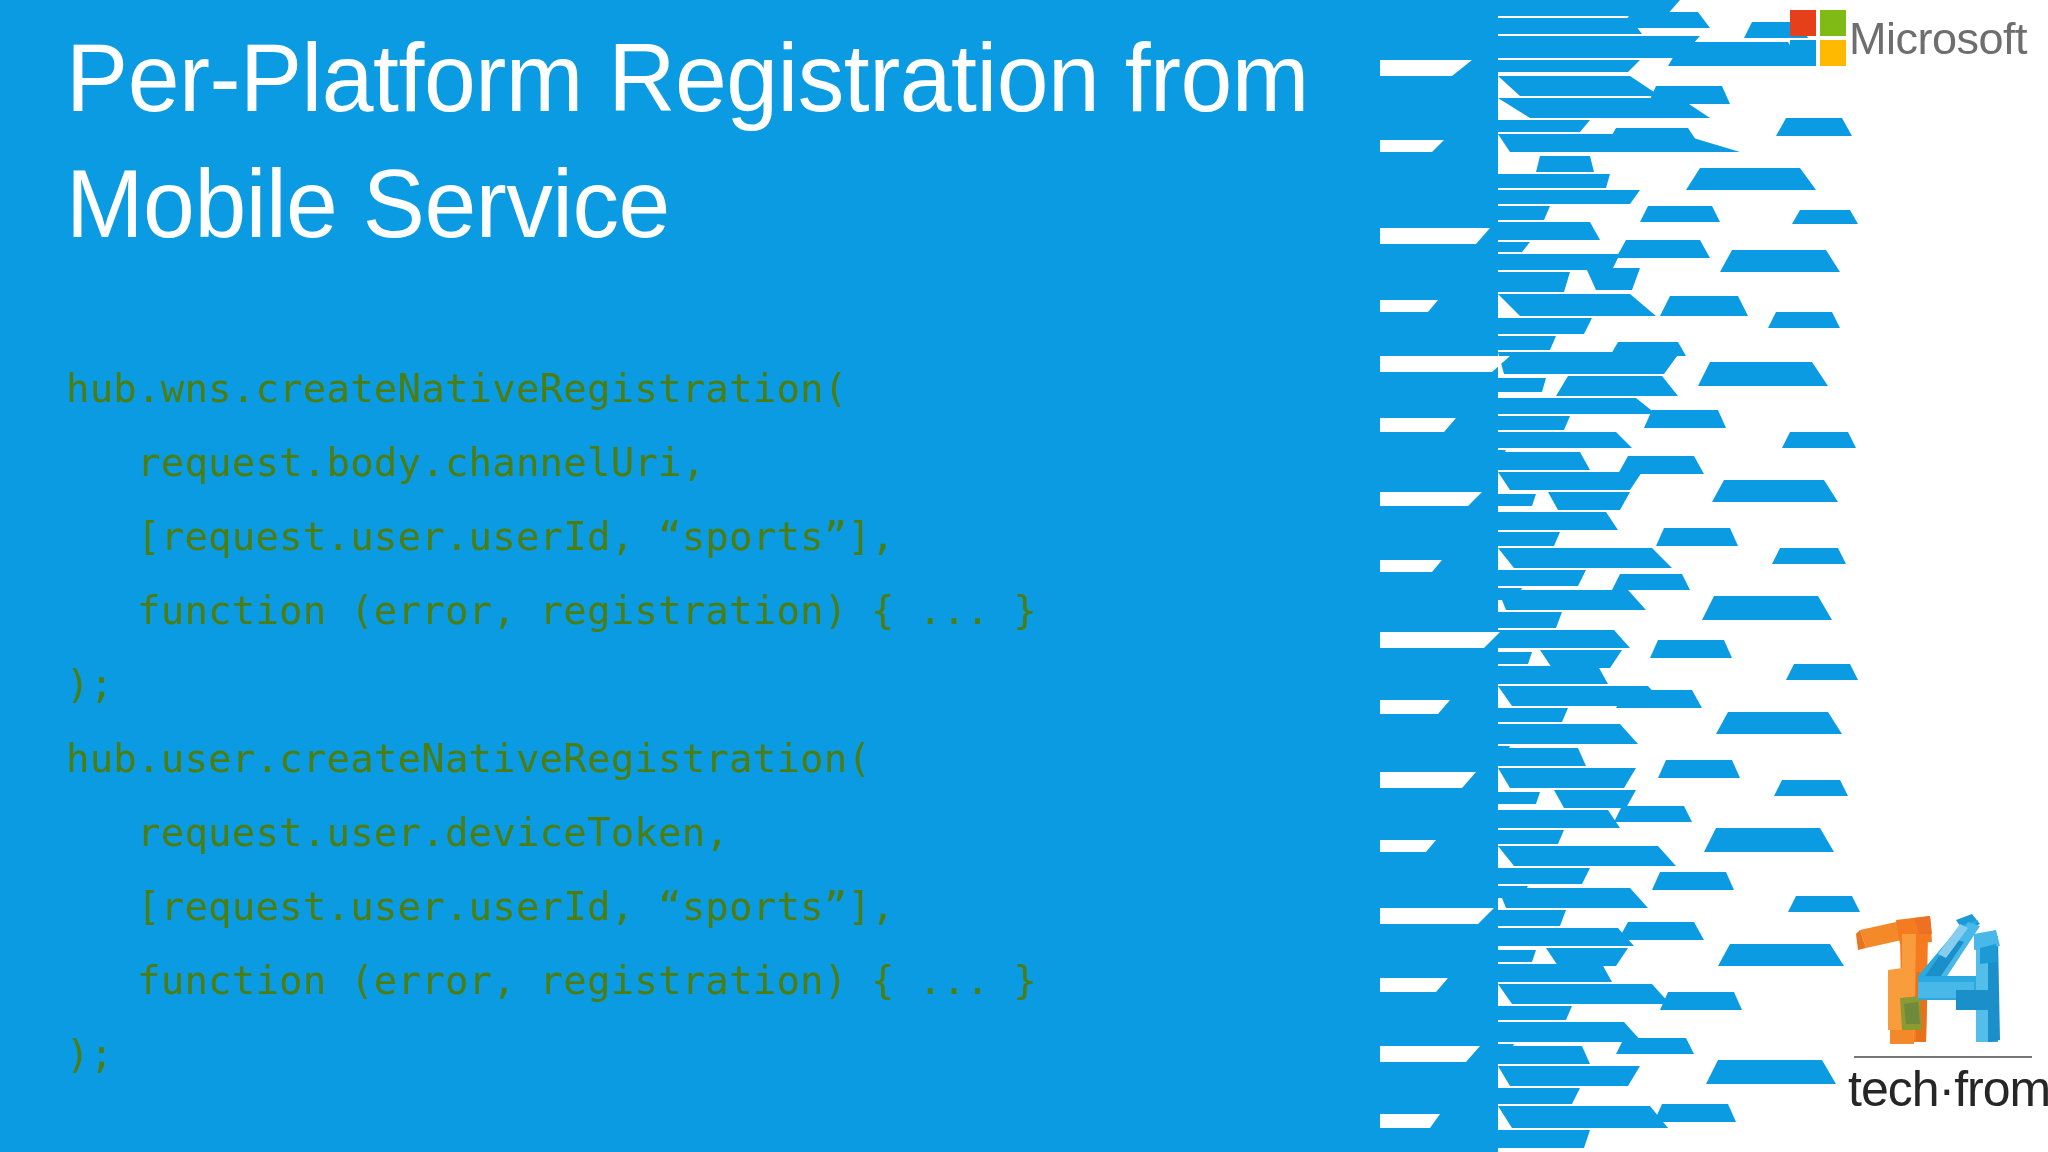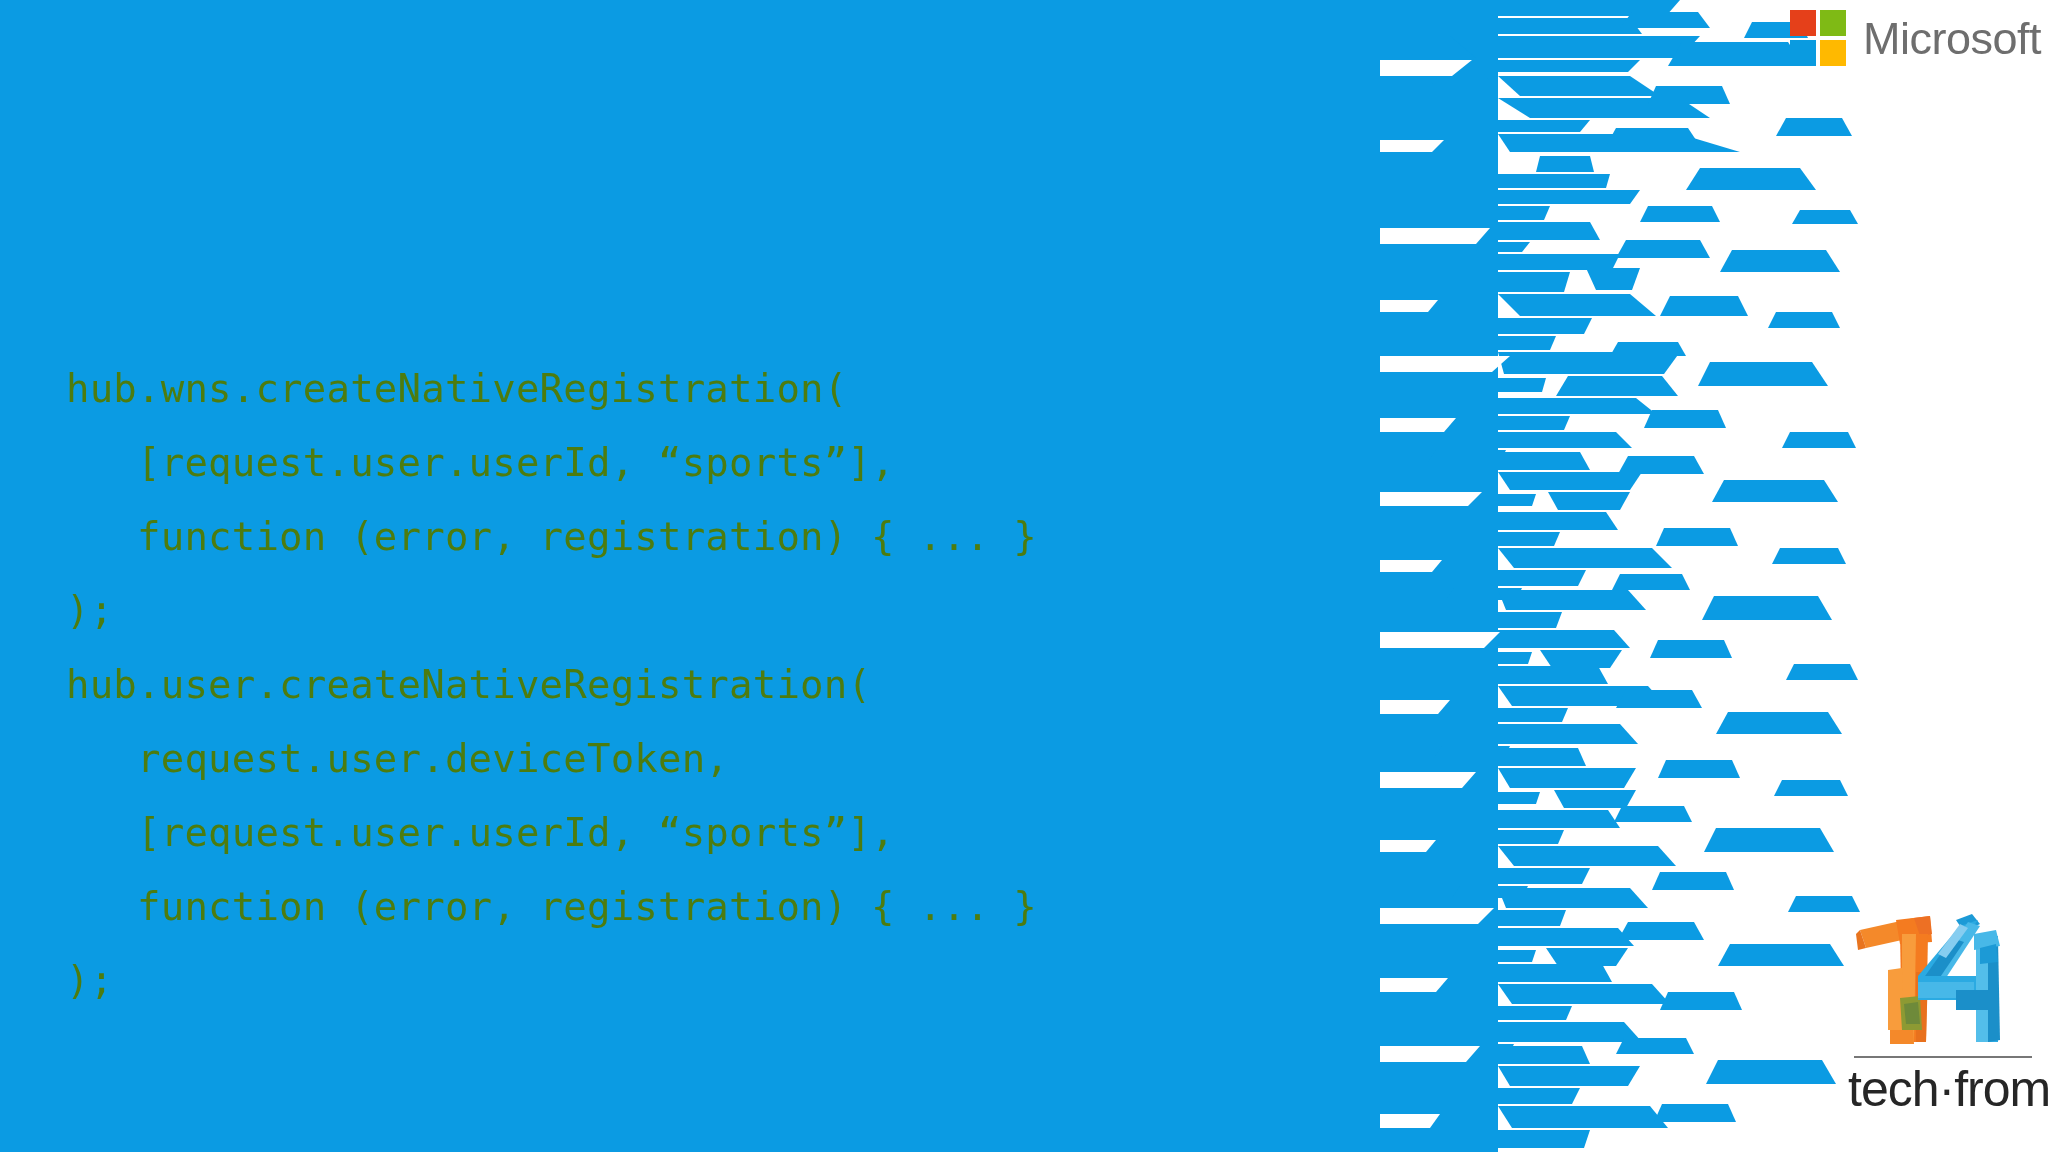--- a/index.html
+++ b/index.html
@@ -84,21 +84,21 @@
     padding: 0;
   }
 
   
   #ms-logo {
     position: absolute;
     left: 1790px;
     top: 10px;
     display: flex;
     align-items: center;
-    gap: 17px;
+    gap: 3px;
   }
   #ms-squares {
     display: grid;
     grid-template-columns: 26px 26px;
     grid-template-rows: 26px 26px;
     gap: 4px;
   }
   .ms-sq { width: 26px; height: 26px; }
   #ms-wordmark {
     color: #6E6E6E;
@@ -282,23 +282,28 @@
         <polygon points="0,772 96,772 82,788 0,788"></polygon>
         <polygon points="0,840 56,840 46,852 0,852"></polygon>
         <polygon points="0,908 114,908 98,924 0,924"></polygon>
         <polygon points="0,978 68,978 56,992 0,992"></polygon>
         <polygon points="0,1046 100,1046 86,1062 0,1062"></polygon>
         <polygon points="0,1114 60,1114 50,1128 0,1128"></polygon>
       </g>
     </svg>
   </div>
 
+  <div id="title-block">
+    <div class="title-line" id="title-line-1">Per-Platform Registration from</div>
+    <div class="title-line" id="title-line-2">Mobile Service</div>
+  </div>
 
   <div id="code-block">
     <div class="code-line">hub.wns.createNativeRegistration(</div>
+    <div class="code-line">   request.body.channelUri,</div>
     <div class="code-line">   [request.user.userId, “sports”],</div>
     <div class="code-line">   function (error, registration) { ... }</div>
     <div class="code-line">);</div>
     <div class="code-line">hub.user.createNativeRegistration(</div>
     <div class="code-line">   request.user.deviceToken,</div>
     <div class="code-line">   [request.user.userId, “sports”],</div>
     <div class="code-line">   function (error, registration) { ... }</div>
     <div class="code-line">);</div>
   </div>
 

